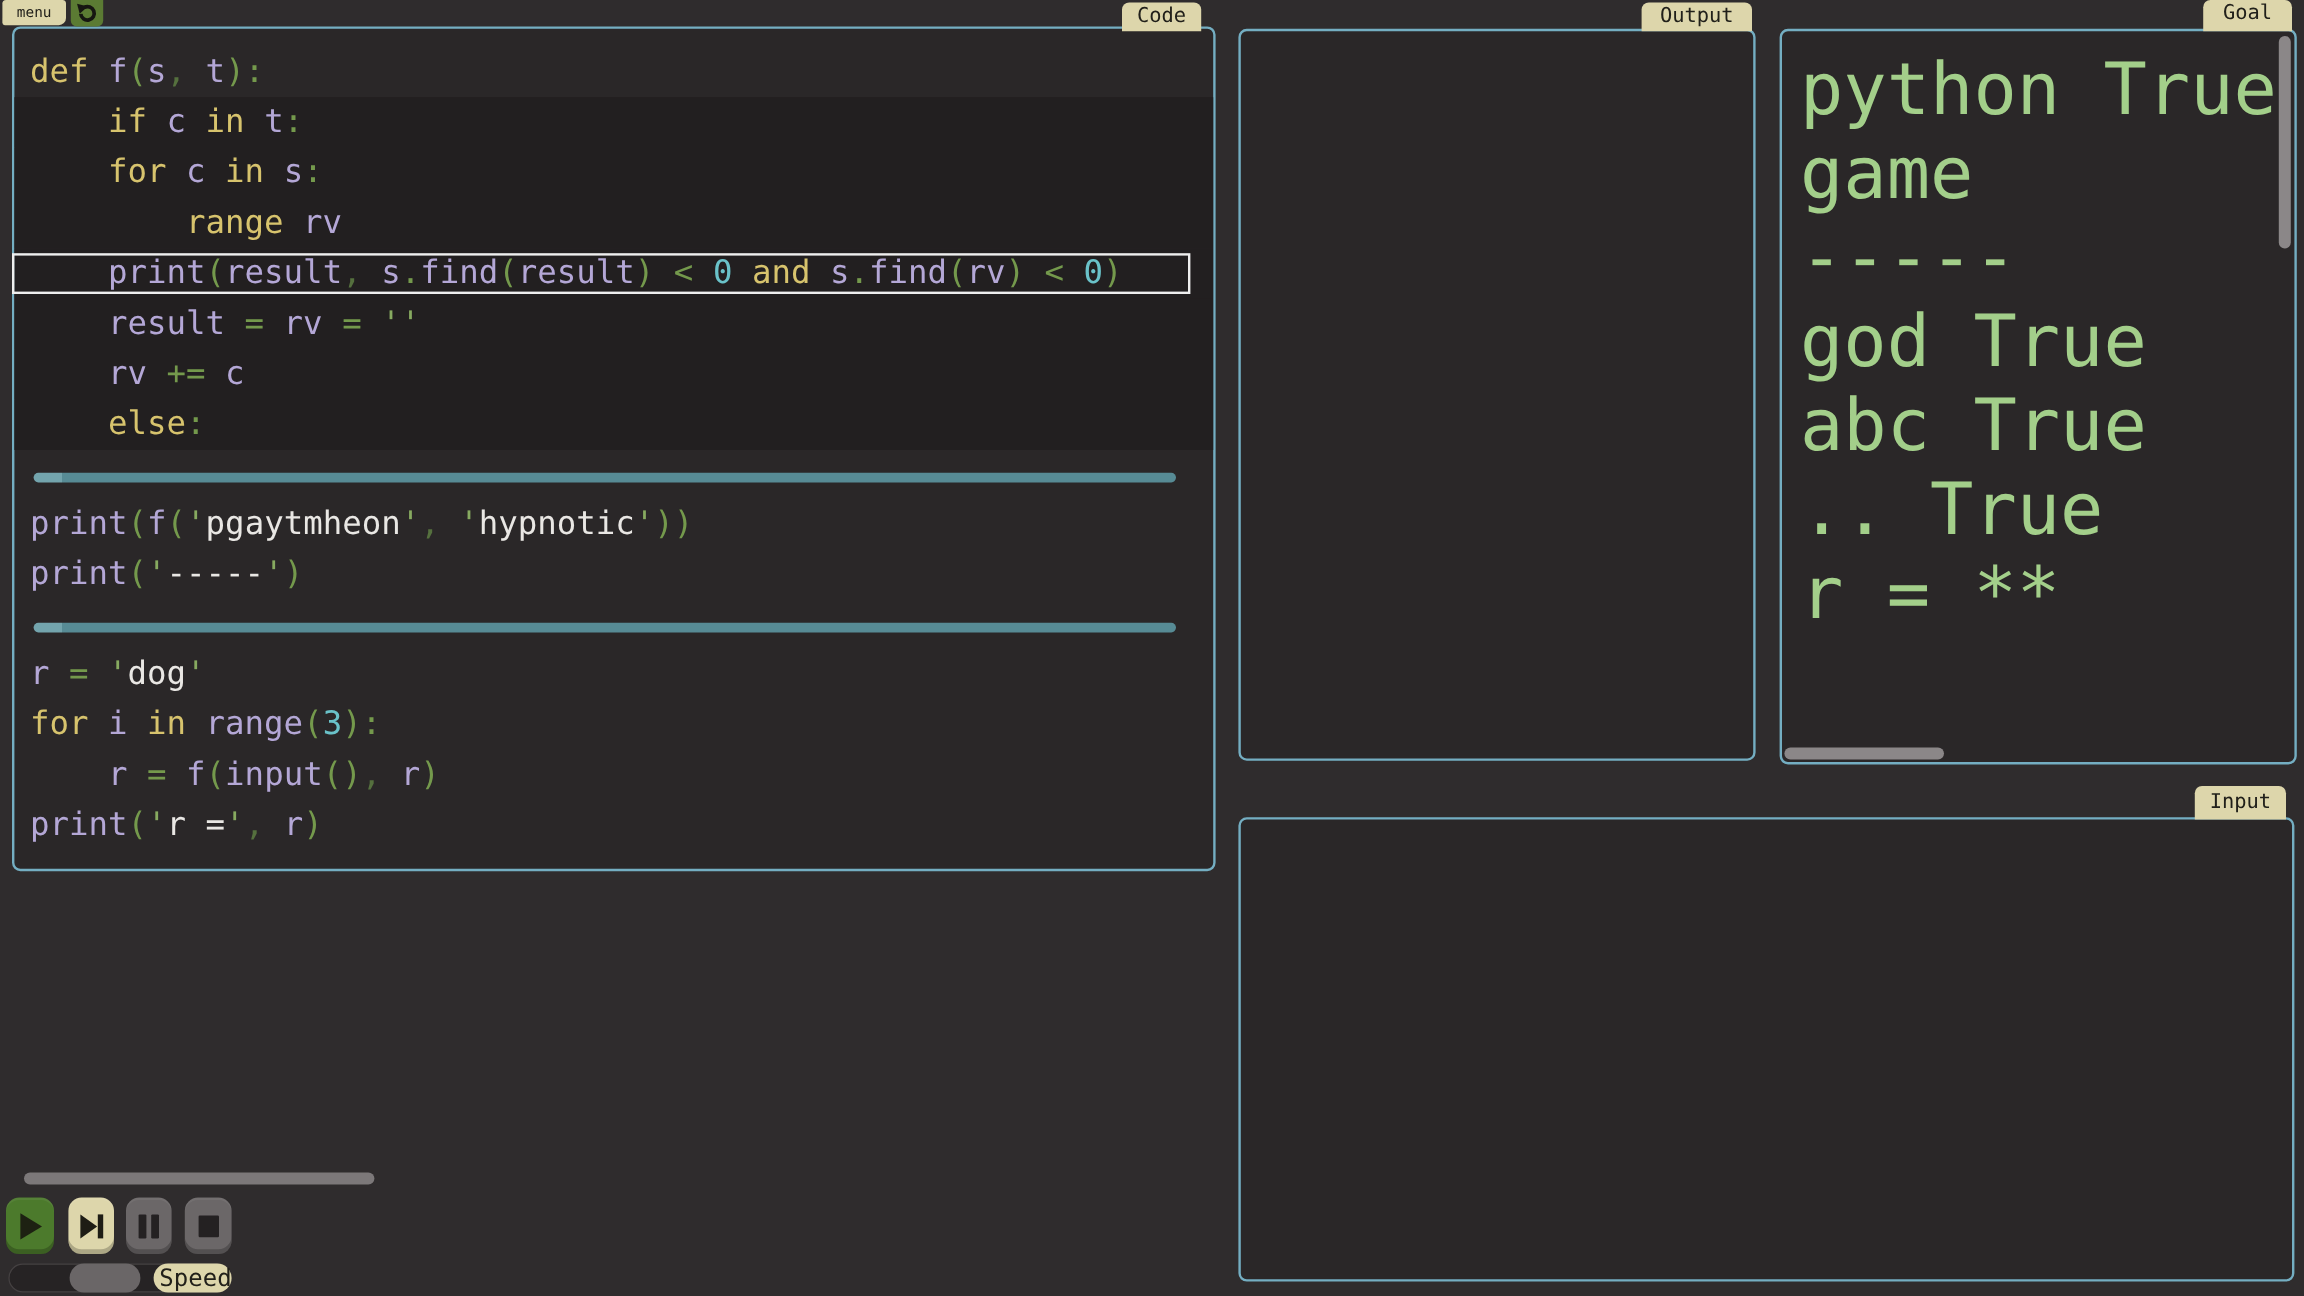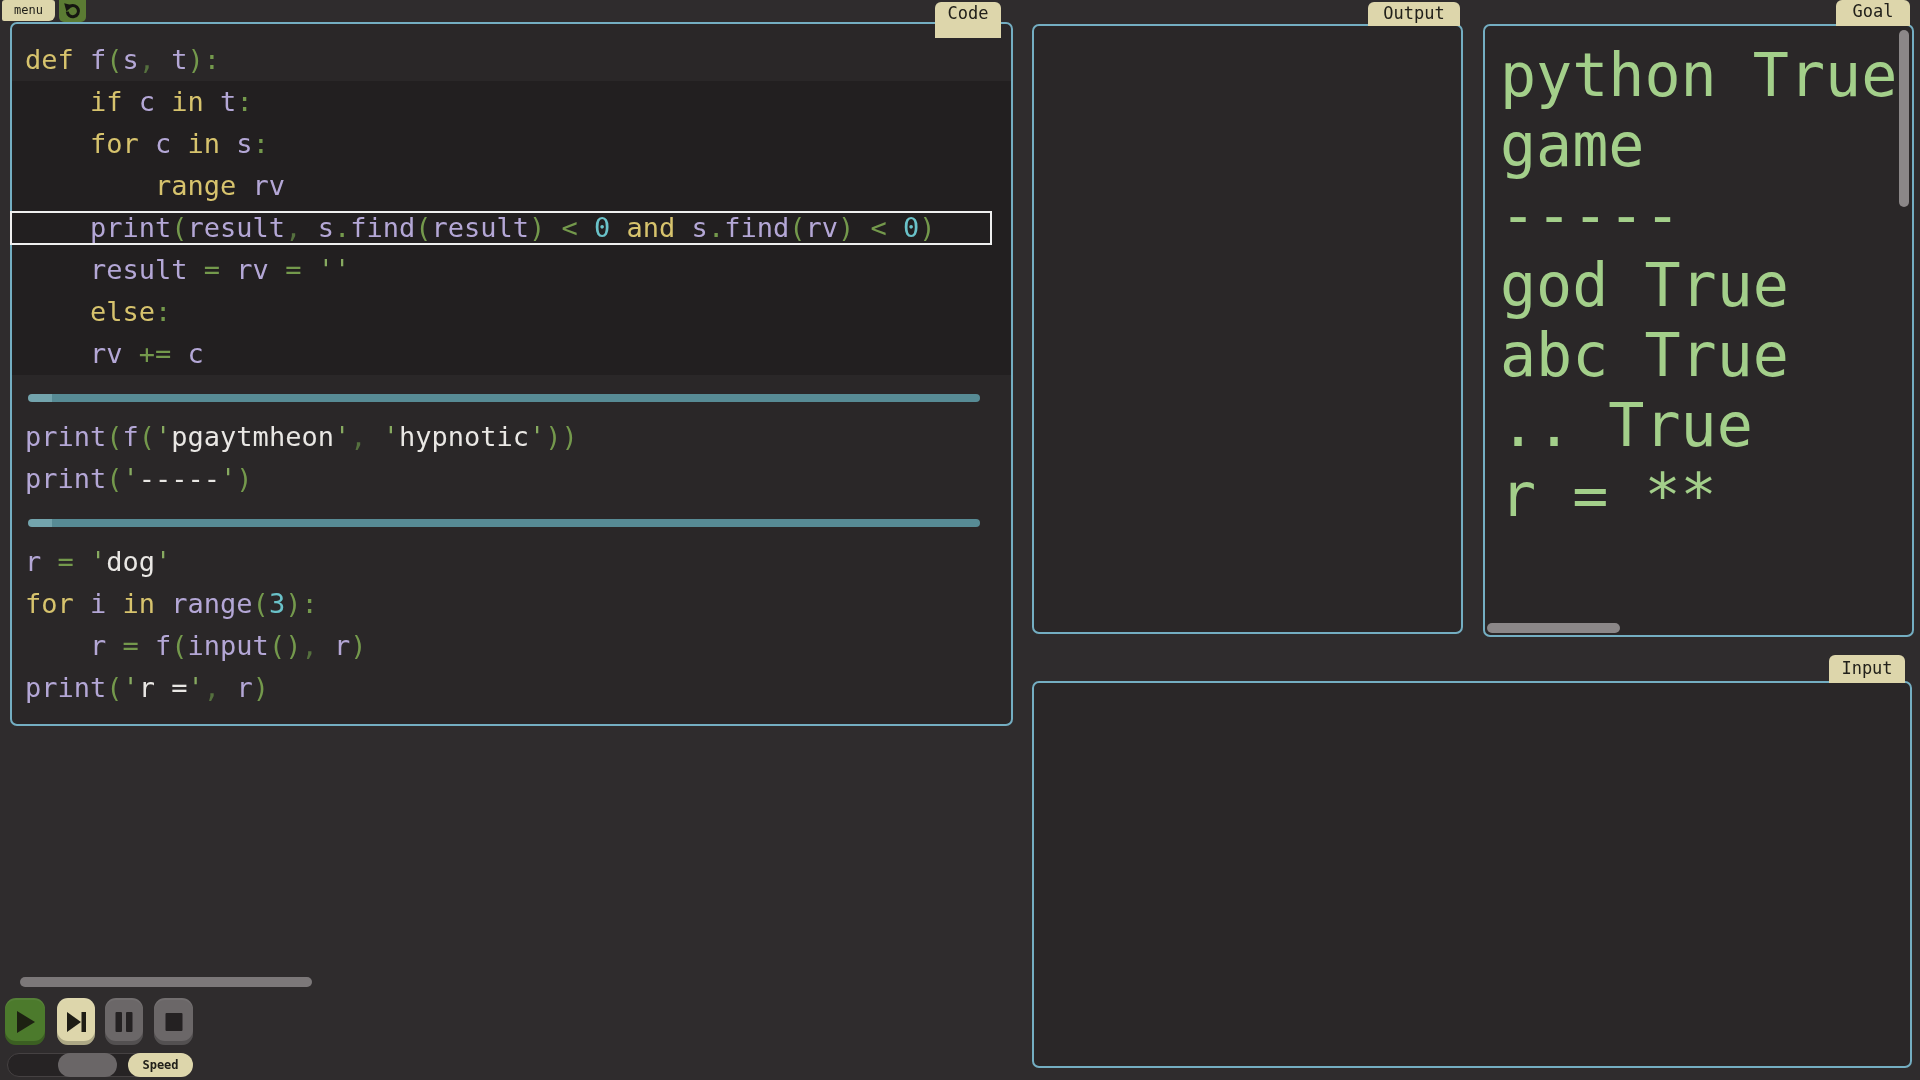--- a/index.html
+++ b/index.html
@@ -7,21 +7,21 @@
               font-family:"DejaVu Sans Mono", monospace; }
 
   .panel { position:absolute; background:#2a2728; border:2px solid #74aec2; border-radius:7px; }
   #code-panel   { left:10px;   top:22px;  width:1003px; height:704px; }
   #output-panel { left:1032px; top:24px;  width:431px;  height:610px; }
   #goal-panel   { left:1483px; top:24px;  width:431px;  height:613px; }
   #input-panel  { left:1032px; top:681px; width:880px;  height:387px; }
 
   .tab { position:absolute; background:#ddd6ab; color:#21201a; font-size:17px;
          line-height:22px; text-align:center; border-radius:6px 6px 0 0; z-index:3; }
-  #code-tab   { left:935px;  top:2px;   width:66px; height:36px; }
+  #code-tab   { left:935px;  top:2px;   width:66px; height:24px; }
   #output-tab { left:1368px; top:2px;   width:92px; height:24px; }
   #goal-tab   { left:1836px; top:0;     width:74px; height:26px; }
   #input-tab  { left:1829px; top:655px; width:76px; height:28px; line-height:26px; }
 
   #menu-tab { position:absolute; left:2px; top:0; width:53px; height:21px;
               background:#ddd6ab; color:#21201a; font-size:12px; line-height:20px;
               text-align:center; border-radius:3px 3px 6px 2px; z-index:3; }
   #reset-button { position:absolute; left:59px; top:0; width:27px; height:22px;
                   background:#5b7b33; border-radius:0 0 5px 5px; z-index:3;
                   display:flex; align-items:center; justify-content:center; }
@@ -62,22 +62,22 @@
   #play-button  { left:5px;   background:#4c7a2c; }
   #step-button  { left:57px;  width:38px; background:#ddd6ab; }
   #pause-button { left:105px; width:38px; background:#6b6768; }
   #stop-button  { left:154px; width:39px; background:#6b6768; }
 
   #speed-track { position:absolute; left:7px; top:1053px; width:185px; height:24px;
                  border-radius:12px; background:#262324; border:1px solid #454142; }
   #speed-thumb { position:absolute; left:58px; top:1053px; width:59px; height:24px;
                  border-radius:12px; background:#6a6667; z-index:2; }
   #speed-label { position:absolute; left:128px; top:1053px; width:65px; height:24px;
-                 border-radius:12px; background:#ddd6ab; color:#21201a; font-size:12px;
-                 line-height:24px; text-align:center; z-index:3;font-weight:bold; }
+                 border-radius:12px; background:#ddd6ab; color:#21201a; font-size:20px;
+                 line-height:24px; text-align:right; z-index:3; }
 </style>
 </head>
 <body>
 
 <div id="menu-tab">menu</div>
 <div id="reset-button">
   <svg width="19" height="18" viewBox="0 0 19 18">
     <path d="M7.2 4.2 A5.6 5.6 0 1 1 4.3 9.6" fill="none" stroke="#161611" stroke-width="3.1"></path>
     <polygon points="1.2,1.2 10.2,3.4 3.4,9.4" fill="#161611"></polygon>
   </svg>
@@ -89,22 +89,22 @@
 <div id="input-tab" class="tab">Input</div>
 
 <div id="code-panel" class="panel">
   <div id="code-lines">
       <div class="line"><span class="tk-k">def </span><span class="tk-i">f</span><span class="tk-o">(</span><span class="tk-i">s</span><span class="tk-d">, </span><span class="tk-i">t</span><span class="tk-o">):</span></div>
       <div class="line in-block"><span class="tk-w">    </span><span class="tk-k">if </span><span class="tk-i">c </span><span class="tk-k">in </span><span class="tk-i">t</span><span class="tk-o">:</span></div>
       <div class="line in-block"><span class="tk-w">    </span><span class="tk-k">for </span><span class="tk-i">c </span><span class="tk-k">in </span><span class="tk-i">s</span><span class="tk-o">:</span></div>
       <div class="line in-block"><span class="tk-w">        </span><span class="tk-k">range </span><span class="tk-i">rv</span></div>
       <div class="line in-block selected"><span class="tk-w">    </span><span class="tk-i">print</span><span class="tk-o">(</span><span class="tk-i">result</span><span class="tk-d">, </span><span class="tk-i">s</span><span class="tk-o">.</span><span class="tk-i">find</span><span class="tk-o">(</span><span class="tk-i">result</span><span class="tk-o">)</span><span class="tk-o"> &lt; </span><span class="tk-n">0</span><span class="tk-k"> and </span><span class="tk-i">s</span><span class="tk-o">.</span><span class="tk-i">find</span><span class="tk-o">(</span><span class="tk-i">rv</span><span class="tk-o">)</span><span class="tk-o"> &lt; </span><span class="tk-n">0</span><span class="tk-o">)</span></div>
       <div class="line in-block"><span class="tk-w">    </span><span class="tk-i">result </span><span class="tk-o">= </span><span class="tk-i">rv </span><span class="tk-o">= </span><span class="tk-q">''</span></div>
+      <div class="line in-block"><span class="tk-w">    </span><span class="tk-i">rv </span><span class="tk-o">+= </span><span class="tk-i">c</span></div>
       <div class="line in-block"><span class="tk-w">    </span><span class="tk-k">else</span><span class="tk-o">:</span></div>
-      <div class="line in-block"><span class="tk-w">    </span><span class="tk-i">rv </span><span class="tk-o">+= </span><span class="tk-i">c</span></div>
       <div class="sep"></div>
       <div class="line"><span class="tk-i">print</span><span class="tk-o">(</span><span class="tk-i">f</span><span class="tk-o">(</span><span class="tk-q">'</span><span class="tk-s">pgaytmheon</span><span class="tk-q">'</span><span class="tk-d">, </span><span class="tk-q">'</span><span class="tk-s">hypnotic</span><span class="tk-q">'</span><span class="tk-o">))</span></div>
       <div class="line"><span class="tk-i">print</span><span class="tk-o">(</span><span class="tk-q">'</span><span class="tk-s">-----</span><span class="tk-q">'</span><span class="tk-o">)</span></div>
       <div class="sep"></div>
       <div class="line"><span class="tk-i">r </span><span class="tk-o">= </span><span class="tk-q">'</span><span class="tk-s">dog</span><span class="tk-q">'</span></div>
       <div class="line"><span class="tk-k">for </span><span class="tk-i">i </span><span class="tk-k">in </span><span class="tk-i">range</span><span class="tk-o">(</span><span class="tk-n">3</span><span class="tk-o">):</span></div>
       <div class="line"><span class="tk-w">    </span><span class="tk-i">r </span><span class="tk-o">= </span><span class="tk-i">f</span><span class="tk-o">(</span><span class="tk-i">input</span><span class="tk-o">()</span><span class="tk-d">, </span><span class="tk-i">r</span><span class="tk-o">)</span></div>
       <div class="line"><span class="tk-i">print</span><span class="tk-o">(</span><span class="tk-q">'</span><span class="tk-s">r =</span><span class="tk-q">'</span><span class="tk-d">, </span><span class="tk-i">r</span><span class="tk-o">)</span></div>
     </div>
 </div>

